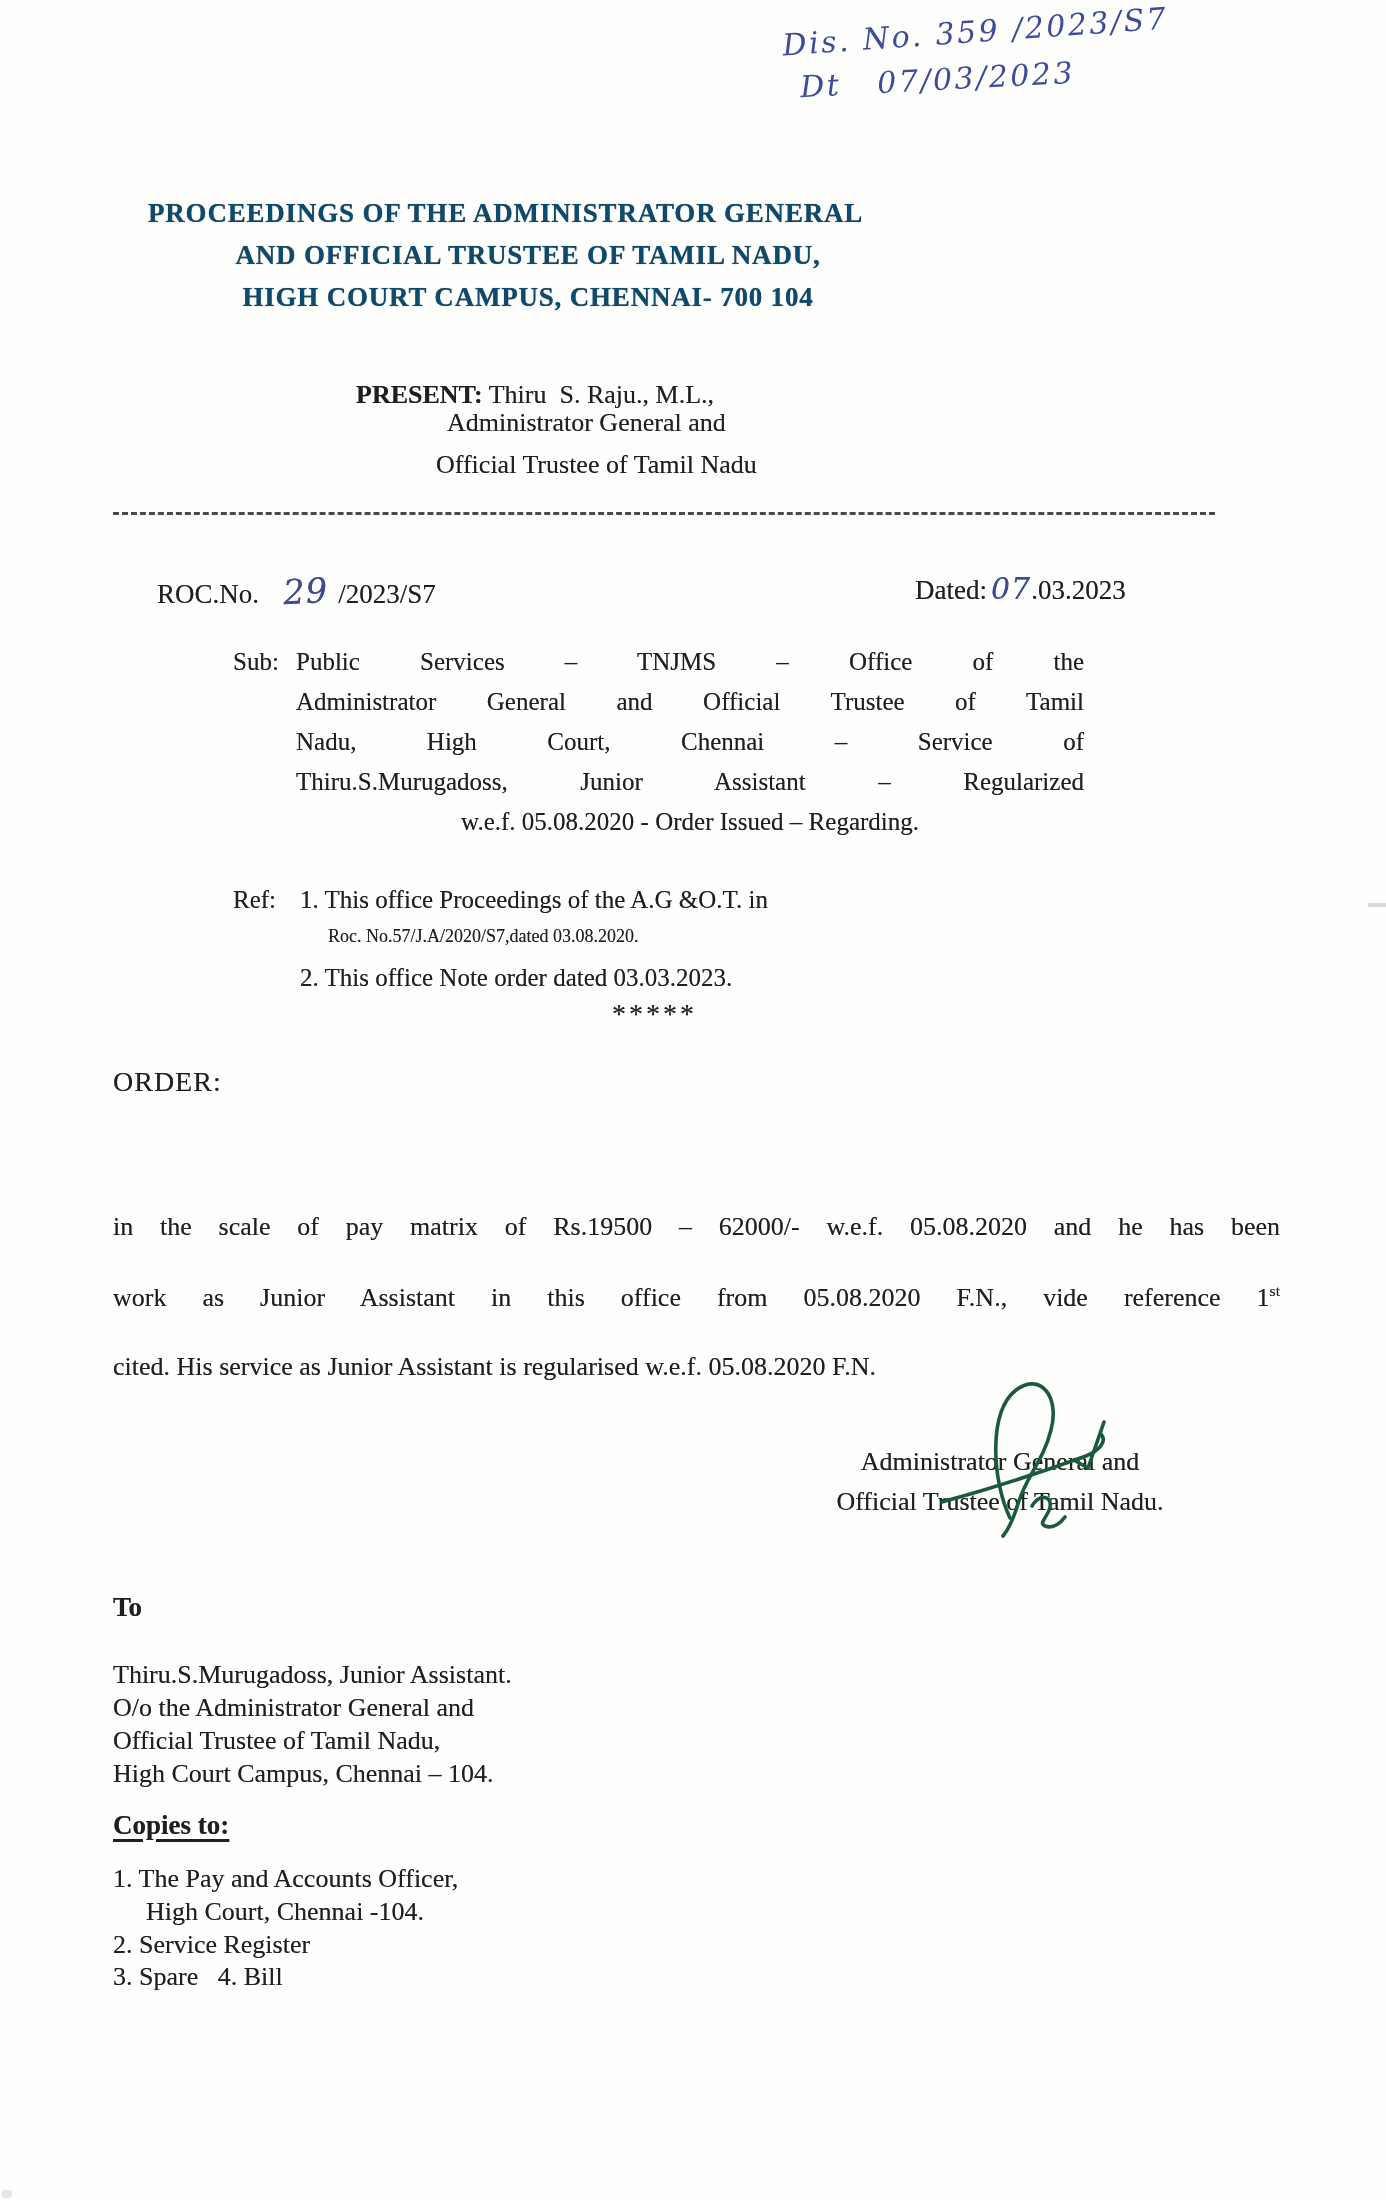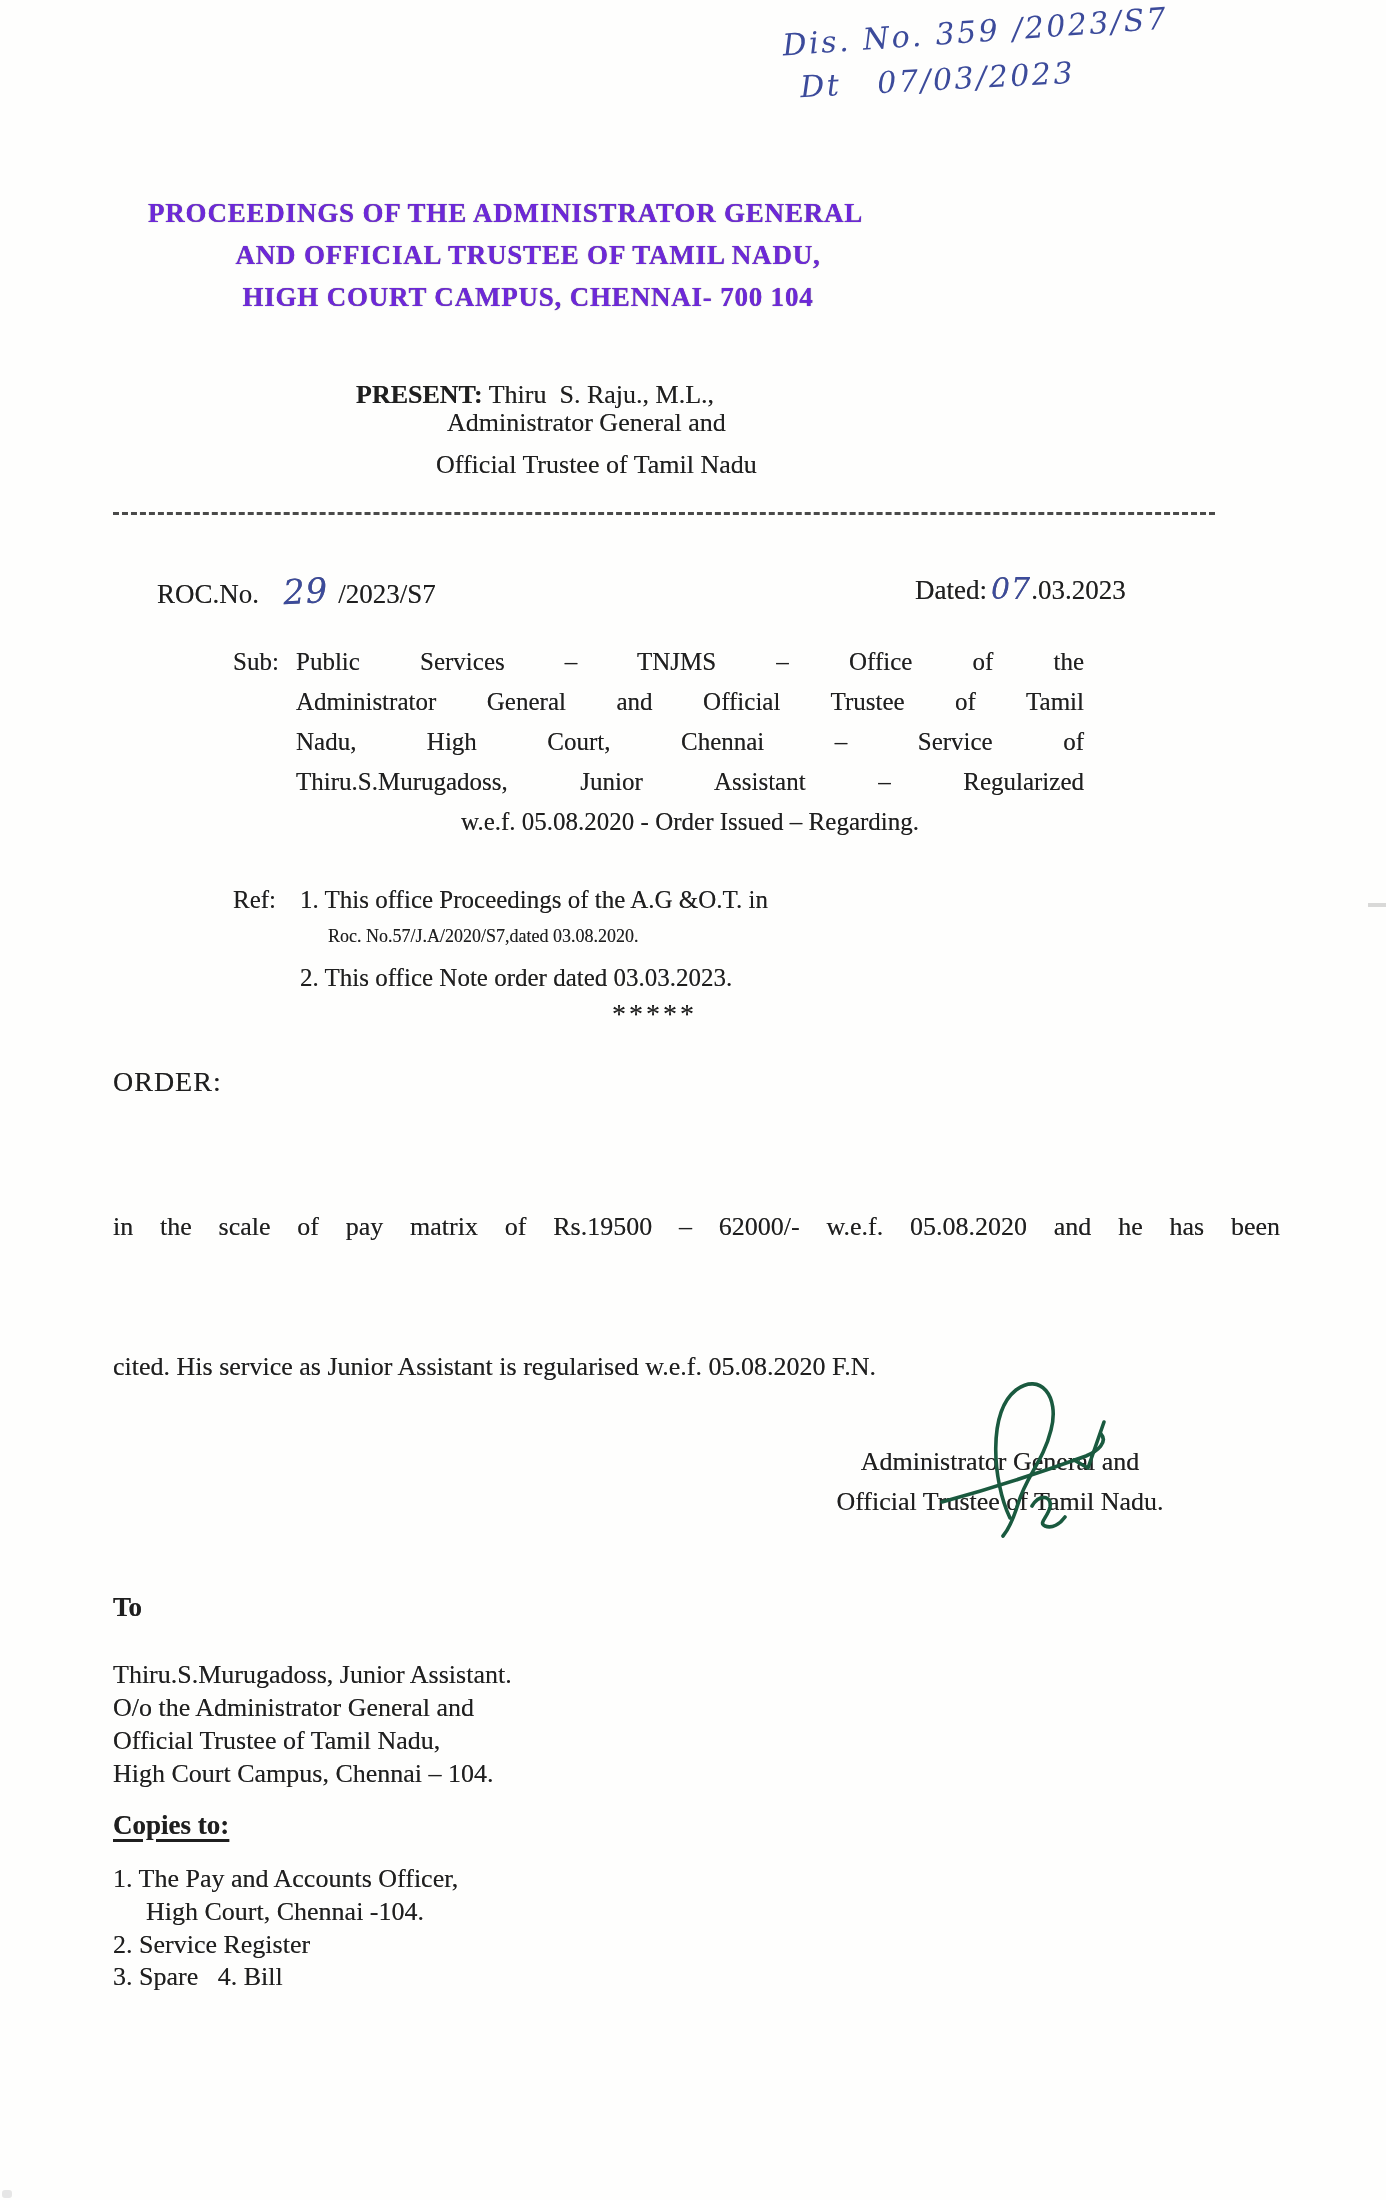--- a/index.html
+++ b/index.html
@@ -18,21 +18,21 @@
     color: #1f1f1f;
     text-shadow: 0 0 0.6px rgba(20,20,20,0.55);
     white-space: pre;
   }
   .header-line {
     font-weight: bold;
     font-size: 27px;
     letter-spacing: 0.8px;
     text-align: center;
     width: 700px;
-    color: #6d28d9;
+    color: #0c4a6e;
     text-shadow: 0 0 0.8px rgba(10,10,10,0.7);
     white-space: pre;
   }
   .ink {
     font-family: "DejaVu Serif", serif;
     font-style: italic;
     color: #3c4b9b;
     font-size: 30px;
     letter-spacing: 2.5px;
     white-space: pre;
@@ -109,20 +109,23 @@
 
   <div class="abs print" style="left:233px; top:886px; font-size:25px;">Ref:</div>
   <div class="abs print" style="left:300px; top:886px; font-size:25px;">1. This office Proceedings of the A.G &amp;O.T. in</div>
   <div class="abs print" style="left:328px; top:926px; font-size:18px;">Roc. No.57/J.A/2020/S7,dated 03.08.2020.</div>
   <div class="abs print" style="left:300px; top:964px; font-size:25px;">2. This office Note order dated 03.03.2023.</div>
   <div class="abs print" style="left:612px; top:998px; font-size:28px; letter-spacing:3px;">*****</div>
 
   <div class="abs print" style="left:113px; top:1066px; font-size:28px; letter-spacing:1px;">ORDER:</div>
 
   <div class="abs print body-line jline" style="left:113px; top:1212px;">in the scale of pay matrix of Rs.19500 – 62000/- w.e.f. 05.08.2020 and he has been</div>
+  <div class="abs print body-line jline" style="left:113px; top:1282px;">
+    <span>work as Junior Assistant in this office from 05.08.2020 F.N., vide reference 1</span><sup class="ord">st</sup>
+  </div>
   <div class="abs print body-line" style="left:113px; top:1352px;">cited. His service as Junior Assistant is regularised w.e.f. 05.08.2020 F.N.</div>
 
   <div class="abs print sig-text" style="left:780px; top:1442px;"><span>Administrator General and</span>
 <span>Official Trustee of Tamil Nadu.</span></div>
 
   <svg class="abs" style="left:938px; top:1376px;" width="230" height="165" viewBox="0 0 230 165">
     <g fill="none" stroke="#1a5a3f" stroke-width="3.6" stroke-linecap="round" stroke-linejoin="round">
       <path d="M72 142 C54 104 50 36 78 14 C102 -4 122 20 113 54 C105 86 88 100 80 128 C75 144 70 154 65 160"></path>
       <path d="M4 126 C48 114 104 96 148 80 C160 75 170 66 163 58"></path>
       <path d="M136 84 L150 92 L166 46"></path>

